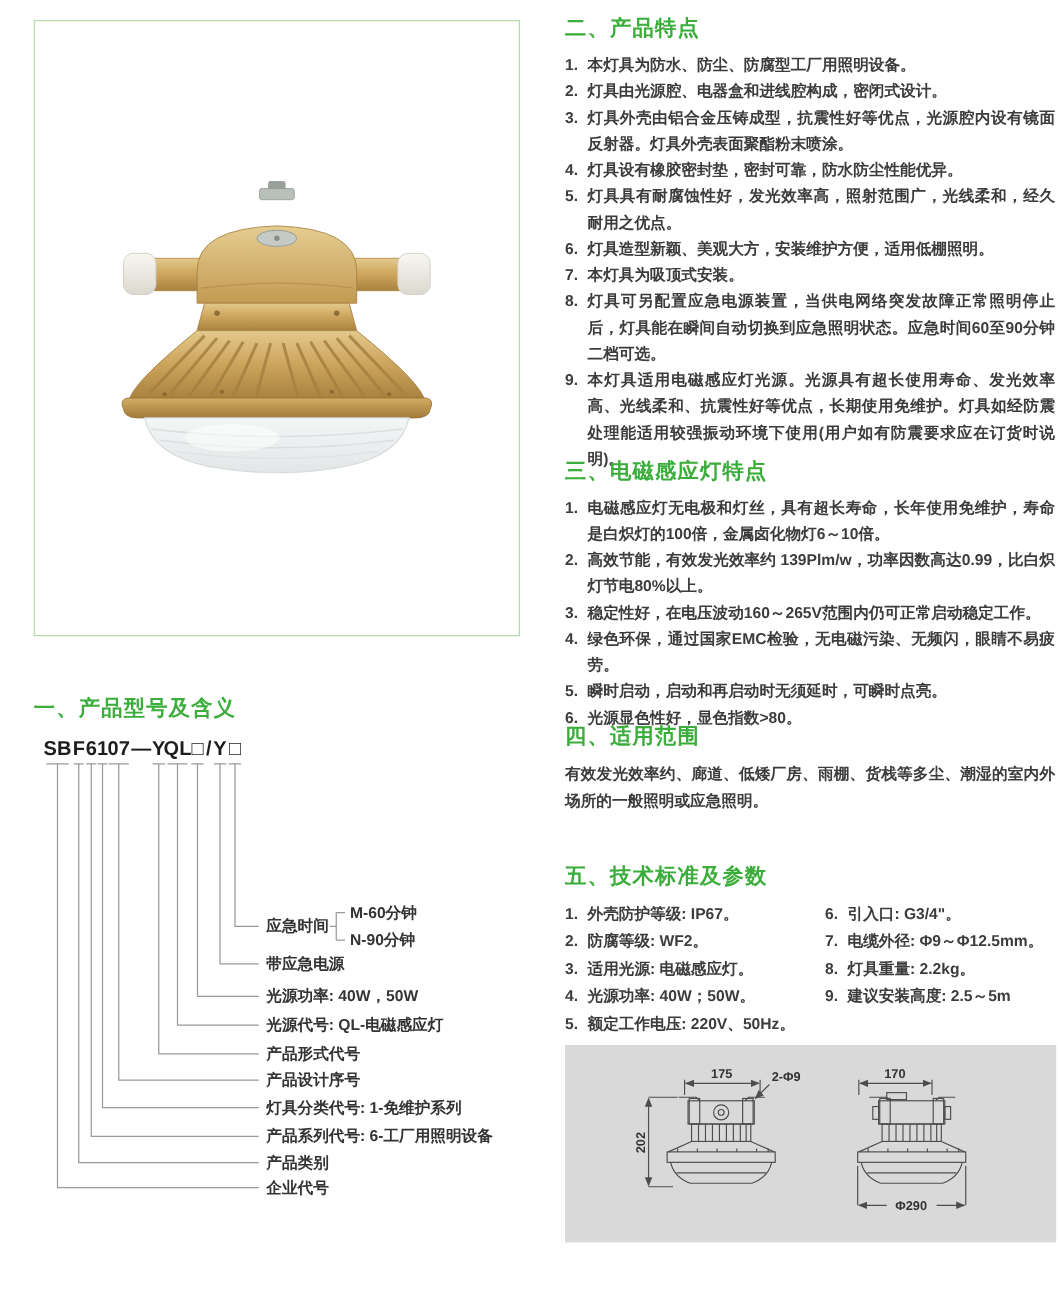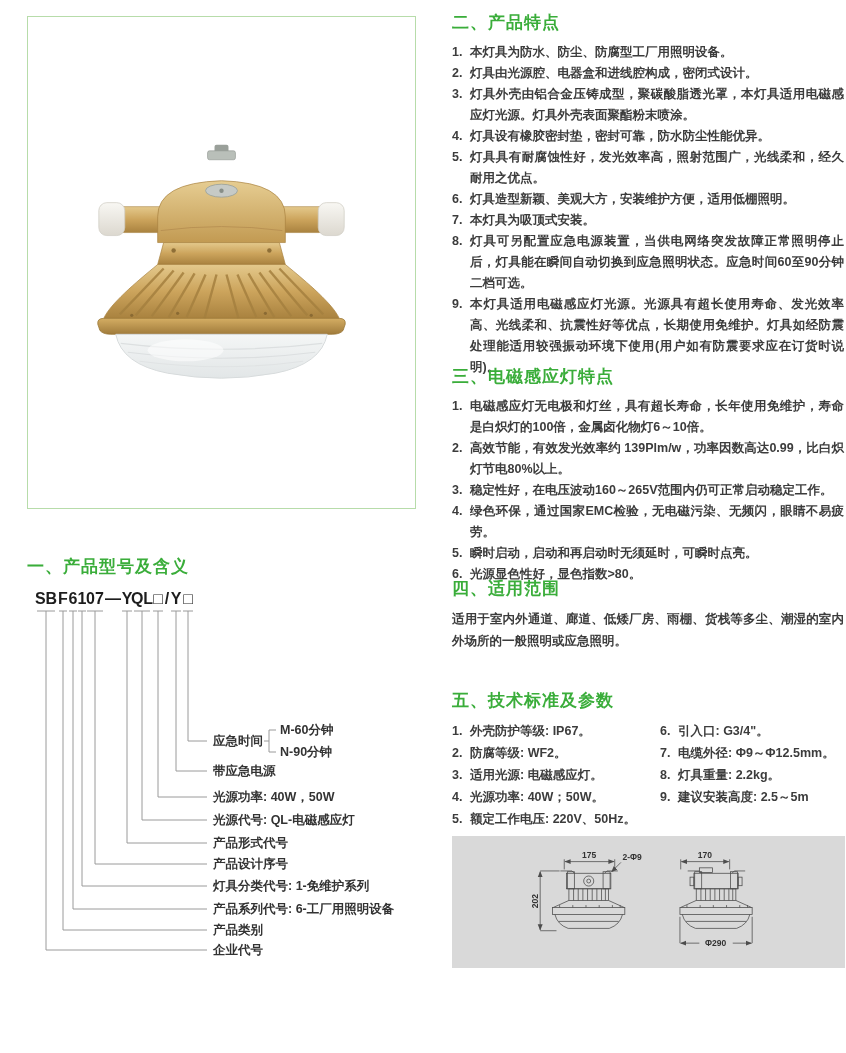--- a/index.html
+++ b/index.html
@@ -27,21 +27,21 @@
 
   .item{display:flex;font-size:12.5px;font-weight:bold;color:#3c3c3c;line-height:21px;}
   .item .num{flex:0 0 18px;}
   .item .txt{flex:1;text-align:justify;}
   .sec-specs .item{line-height:22px;}
   .spec-cols{display:flex;}
   .spec-col-left{width:208px;}
   .spec-col-right{flex:1;}
   .scope-text{margin:0;font-size:12.5px;font-weight:bold;color:#3c3c3c;line-height:22px;text-align:justify;}
 
-  .draw-panel{margin-top:0;width:393px;height:132px;background:#d9d9d9;}
+  .draw-panel{margin-top:0;width:393px;height:158px;background:#d9d9d9;}
   .draw-panel svg{display:block;width:100%;height:100%;}
   .draw-panel text{fill:#333333;font-weight:bold;font-size:11px;}
   .dline{stroke:#4d4d4d;stroke-width:1;fill:none;}
 </style>
 </head>
 <body>
 
 <div class="photo-box">
   <svg viewBox="0 0 388 492" preserveAspectRatio="xMidYMid meet">
     <defs>
@@ -190,21 +190,21 @@
         <span class="txt">本灯具为防水、防尘、防腐型工厂用照明设备。</span>
       </div>
 
       <div class="item">
         <span class="num">2.</span>
         <span class="txt">灯具由光源腔、电器盒和进线腔构成，密闭式设计。</span>
       </div>
 
       <div class="item">
         <span class="num">3.</span>
-        <span class="txt">灯具外壳由铝合金压铸成型，聚碳酸脂透光罩，本灯具适用电磁感应灯光源。灯具外壳表面聚酯粉末喷涂。</span>
+        <span class="txt">灯具外壳由铝合金压铸成型，抗震性好等优点，光源腔内设有镜面反射器。灯具外壳表面聚酯粉末喷涂。</span>
       </div>
 
       <div class="item">
         <span class="num">4.</span>
         <span class="txt">灯具设有橡胶密封垫，密封可靠，防水防尘性能优异。</span>
       </div>
 
       <div class="item">
         <span class="num">5.</span>
         <span class="txt">灯具具有耐腐蚀性好，发光效率高，照射范围广，光线柔和，经久耐用之优点。</span>
@@ -263,21 +263,21 @@
 
       <div class="item">
         <span class="num">6.</span>
         <span class="txt">光源显色性好，显色指数&gt;80。</span>
       </div>
     </div>
 </div>
 
 <div class="sec sec-scope">
   <h3 class="green-h">四、适用范围</h3>
-  <p class="scope-text">适用于室内外通道、廊道、低矮厂房、雨棚、货栈等多尘、潮湿的室内外场所的一般照明或应急照明。</p>
+  <p class="scope-text">有效发光效率约、廊道、低矮厂房、雨棚、货栈等多尘、潮湿的室内外场所的一般照明或应急照明。</p>
 </div>
 
 <div class="sec sec-specs">
   <h3 class="green-h">五、技术标准及参数</h3>
   <div class="spec-cols">
     <div class="spec-col-left">
 
         <div class="item">
           <span class="num">1.</span>
           <span class="txt">外壳防护等级: IP67。</span>

